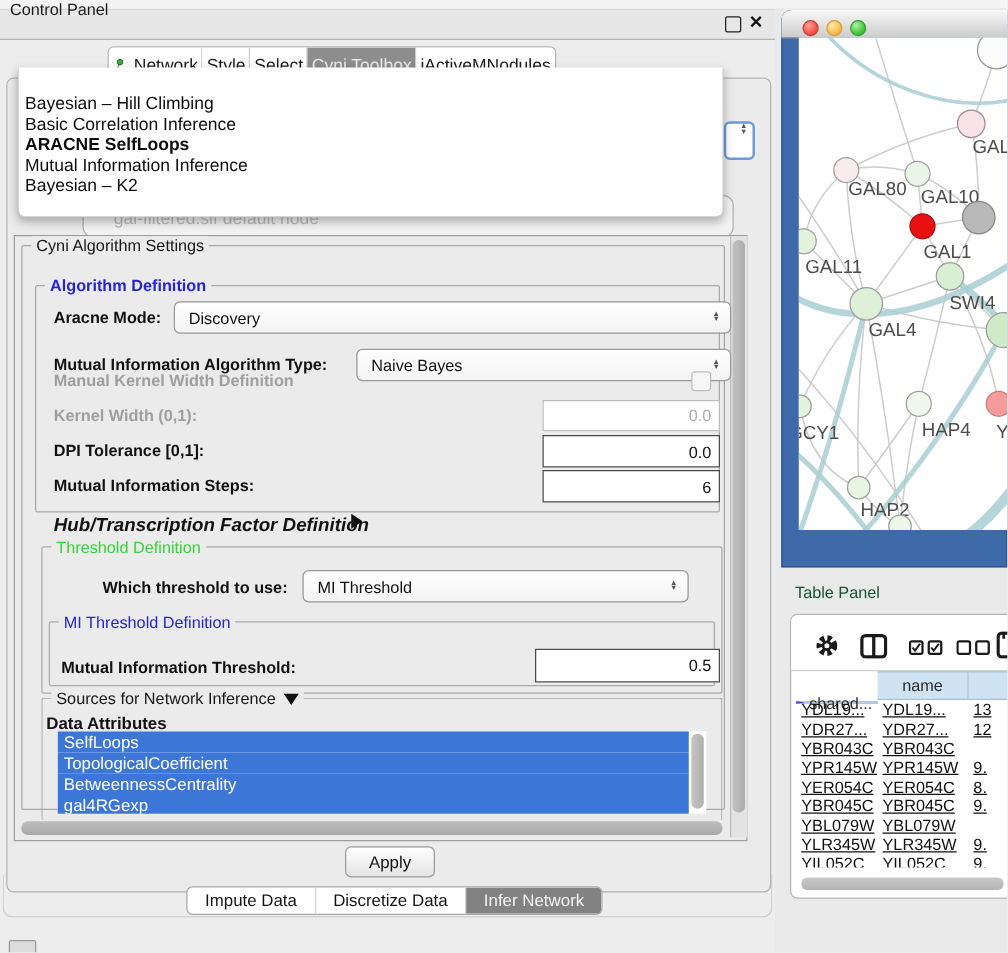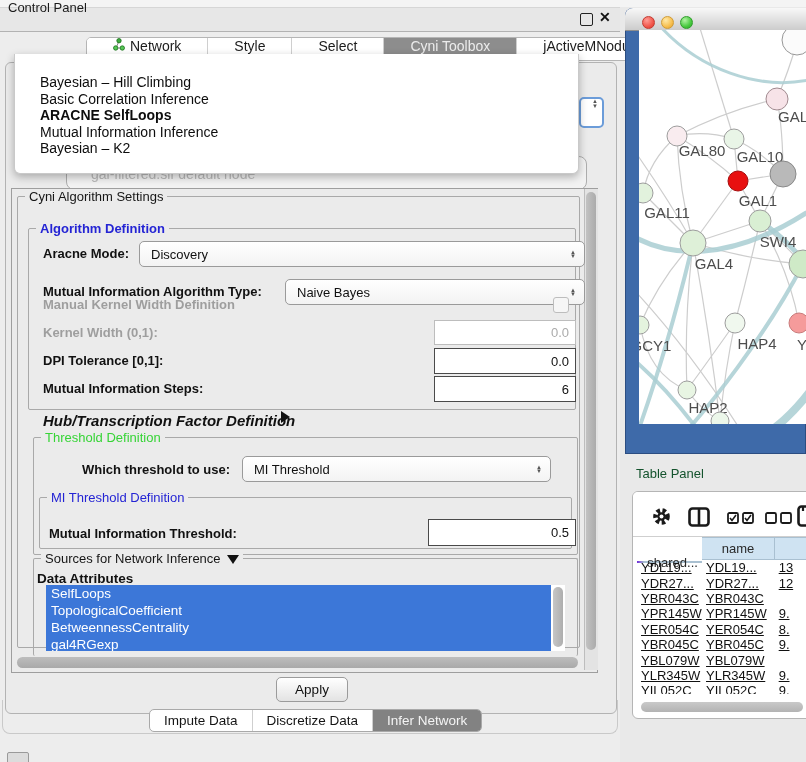--- a/index.html
+++ b/index.html
@@ -9,40 +9,40 @@
 
   
   .topstrip{left:0;top:0;width:806px;height:7px;background:#f4f4f4;border-bottom:1px solid #d6d6d6;}
   .cp-titlebar{left:0;top:8px;width:620px;height:23px;background:#e7e7e7;border-bottom:1px solid #b2b2b2;}
   .cp-title{left:8px;top:0;font-size:13px;color:#1b1b1b;}
   .float-btn{left:580px;top:13px;width:11px;height:11px;border:1.5px solid #222;border-radius:2px;background:transparent;}
   .close-btn{left:599px;top:9px;font-size:14px;font-weight:bold;color:#111;}
 
   
   .tabbar{left:86px;top:37px;height:22px;display:flex;background:#fff;border:1px solid #b5b5b5;border-radius:5px;overflow:hidden;}
-  .tab{display:flex;align-items:flex-start;gap:5px;padding:0 26px;font-size:14px;color:#1c1c1c;border-right:1px solid #cfcfcf;background:#fff;}
+  .tab{display:flex;align-items:flex-end;gap:5px;padding:0 3px;font-size:14px;color:#1c1c1c;border-right:1px solid #cfcfcf;background:#fff;}
   .tab:last-child{border-right:none;}
   .tab.sel{background:#8d8d8d;color:#ececec;}
 
   
   .main-panel{left:5px;top:62px;width:610px;height:650px;background:#ebebeb;border:1px solid #b3b3b3;border-radius:6px;}
   .outer-frame{left:2px;top:700px;width:614px;height:33px;border:1px solid #c9c9c9;border-top:none;border-radius:0 0 8px 8px;}
 
   
   .hidden-combo{left:66px;top:156px;width:519px;height:32px;background:#f2f2f2;border:1px solid #adadad;border-radius:8px;}
   .hidden-combo span{position:absolute;left:24px;top:9px;font-size:14px;color:#b9b9b9;}
   .blue-frag{left:579px;top:97px;width:21px;height:27px;background:#fff;border:2px solid #6b9cd9;border-radius:5px;}
   .blue-frag .spin{right:4px;}
 
   
   .dd-popup{left:14px;top:54px;width:563px;height:119px;background:#fff;border:1px solid #c9c9c9;border-top:none;
             border-radius:0 0 6px 6px;box-shadow:0 3px 8px rgba(0,0,0,.28);z-index:20;}
   .dd-placeholder{position:absolute;left:0;top:3px;width:100%;text-align:center;font-size:14px;color:#b4b4b4;}
   .dd-items{position:absolute;left:4px;top:20px;right:4px;}
-  .dd-item{height:16.5px;line-height:16.5px;font-size:14px;color:#0d0d0d;padding-left:1px;white-space:nowrap;margin-left:20px;}
+  .dd-item{height:16.5px;line-height:16.5px;font-size:14px;color:#0d0d0d;padding-left:1px;white-space:nowrap;}
   .dd-item.bold{font-weight:bold;}
 
   
   .scrollarea{left:11px;top:188px;width:585px;height:483px;background:#ebebeb;border:1px solid #9e9e9e;}
   .vscroll{left:584px;top:189px;width:13px;height:481px;background:#e3e3e3;border-left:1px solid #bdbdbd;}
   .vthumb{left:585.5px;top:192px;width:10px;height:458px;background:linear-gradient(90deg,#c2c2c2,#ababab);border-radius:6px;}
   .hscroll-thumb{left:17px;top:657px;width:561px;height:11px;background:linear-gradient(#bdbdbd,#a9a9a9);border-radius:6px;z-index:5;}
 
   
   .grp{border:1px solid #a9a9a9;border-radius:2px;}

